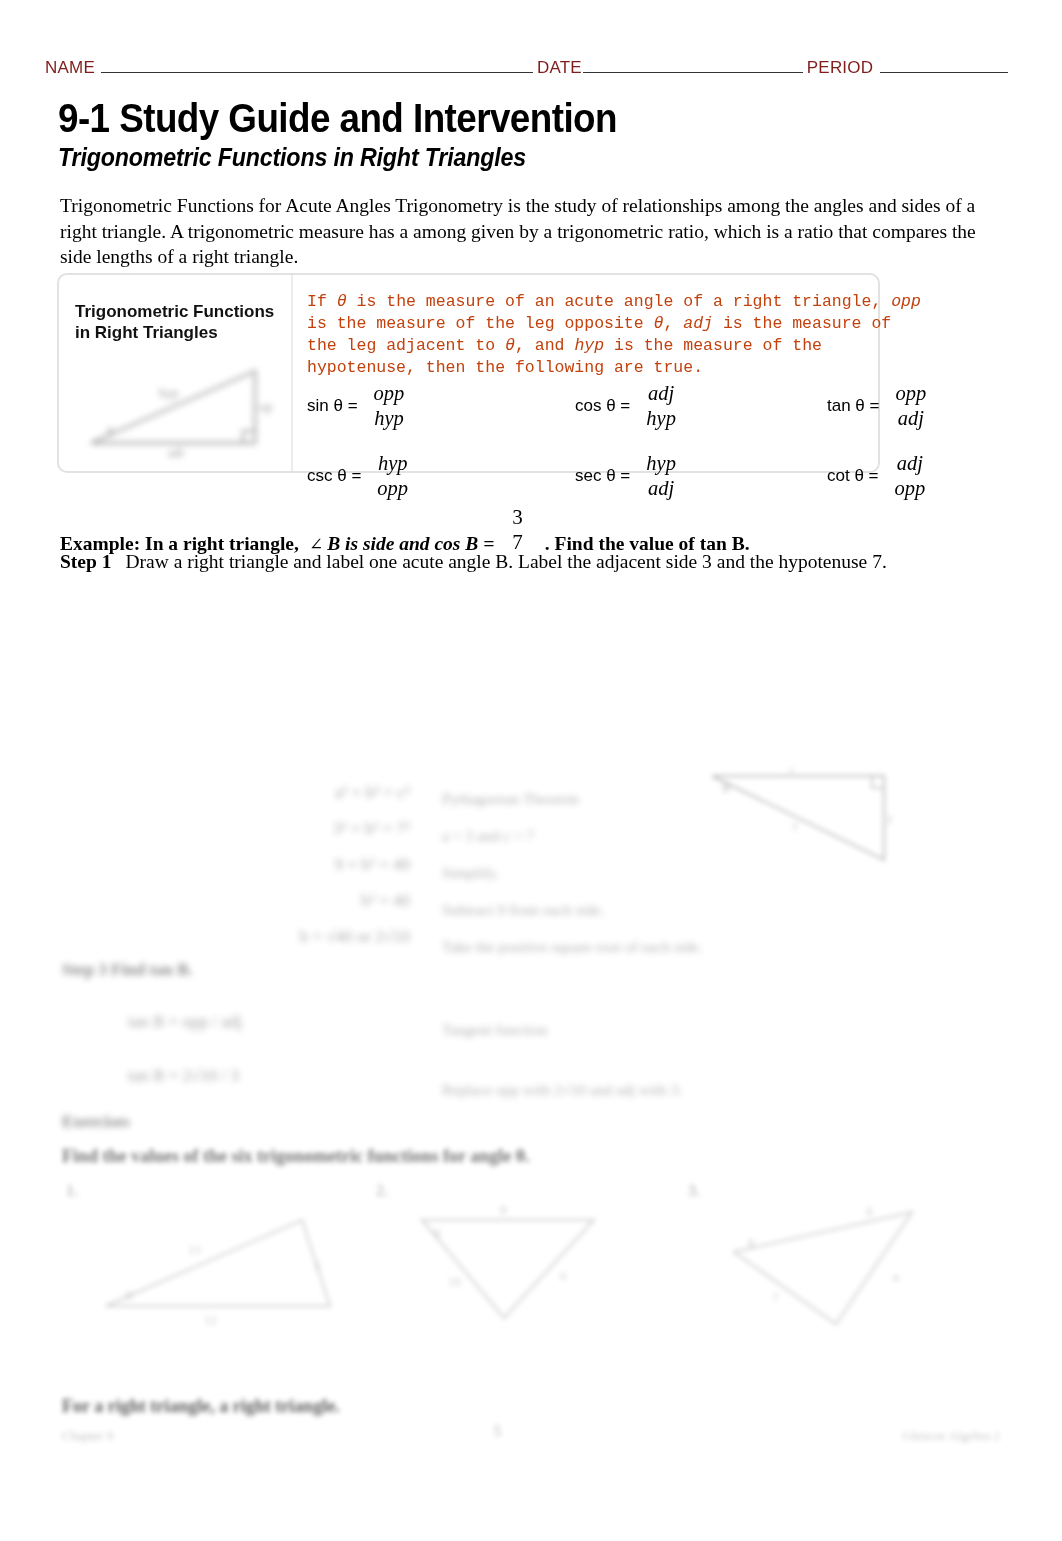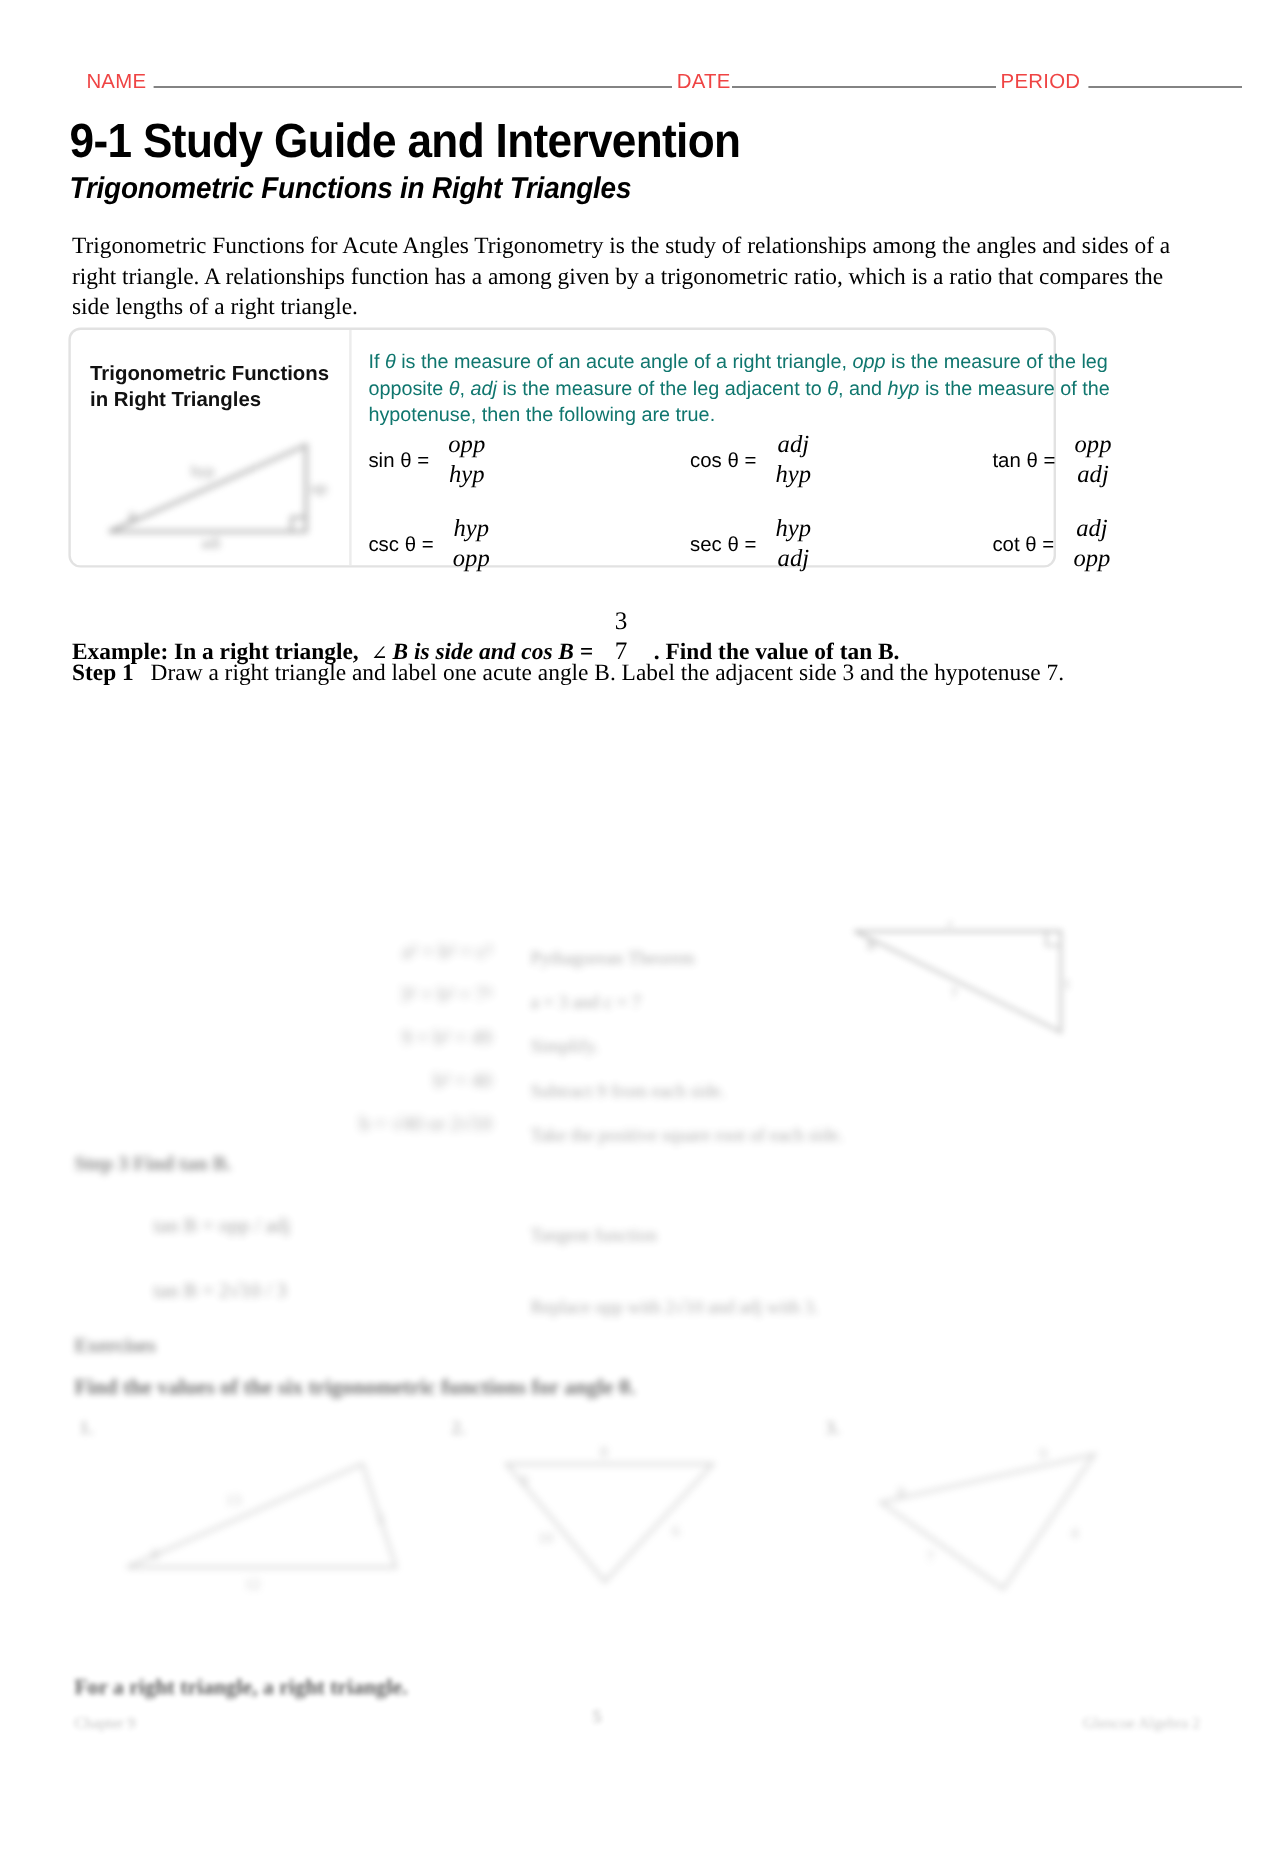--- a/index.html
+++ b/index.html
@@ -20,29 +20,29 @@
   .page {
     position: relative;
     width: 1062px;
     height: 1541px;
     box-sizing: border-box;
   }
 
   
   .idline {
     position: absolute;
-    left: 72px;
+    left: 45px;
     top: 58px;
     width: 946px;
     display: flex;
     align-items: baseline;
     font-family: "Liberation Sans", "DejaVu Sans", sans-serif;
     font-size: 17px;
     letter-spacing: .2px;
-    color: #ef4444;
+    color: #7f1d1d;
   }
   .idline .lbl { white-space: pre; }
   .idline .rule {
     display: inline-block;
     border-bottom: 1.5px solid #333;
     height: 12px;
   }
   .rule-name   { flex: 0 0 432px; margin: 0 4px 0 6px; }
   .rule-date   { flex: 0 0 220px; margin: 0 4px 0 1px; }
   .rule-period { flex: 0 0 128px; margin: 0 0 0 7px; }
@@ -121,24 +121,24 @@
     height: 110px;
     filter: blur(3.1px);
     opacity: .55;
   }
   .cb-right {
     flex: 1 1 auto;
     box-sizing: border-box;
     padding: 16px 14px 0 14px;
   }
   .cb-text {
-    font-family: Liberation Sans, sans-serif;
+    font-family: Liberation Mono, monospace;
     font-size: 16.5px;
     line-height: 22px;
-    color: #0f766e;
+    color: #c2410c;
     max-width: 670px;
   }
   .cb-text i { font-style: italic; }
 
   .ratio-grid {
     display: grid;
     grid-template-columns: 268px 252px 1fr;
     row-gap: 16px;
   }
   .ratio {
@@ -350,21 +350,21 @@
     <span class="lbl">DATE</span>
     <span class="rule rule-date"></span>
     <span class="lbl">PERIOD</span>
     <span class="rule rule-period"></span>
   </div>
 
   <div class="title-main">9-1 Study Guide and Intervention</div>
   <div class="title-sub">Trigonometric Functions in Right Triangles</div>
 
   <div class="intro">
-    <b>Trigonometric Functions for Acute Angles Trigonometry</b><span> is the study of relationships among the angles and sides of a right triangle. A </span><b>relationships function</b><span> has a among given by a </span><b>trigonometric ratio</b><span>, which is a ratio that compares the side lengths of a right triangle.</span>
+    <b>Trigonometric Functions for Acute Angles Trigonometry</b><span> is the study of relationships among the angles and sides of a right triangle. A </span><b>trigonometric measure</b><span> has a among given by a </span><b>trigonometric ratio</b><span>, which is a ratio that compares the side lengths of a right triangle.</span>
   </div>
 
   <div class="concept-box">
 
     <div class="cb-left">
       <div class="cb-left-title">
         <span>Trigonometric Functions</span><br>
         <span>in Right Triangles</span>
       </div>
       <svg class="cb-figure" viewBox="0 0 200 110">

